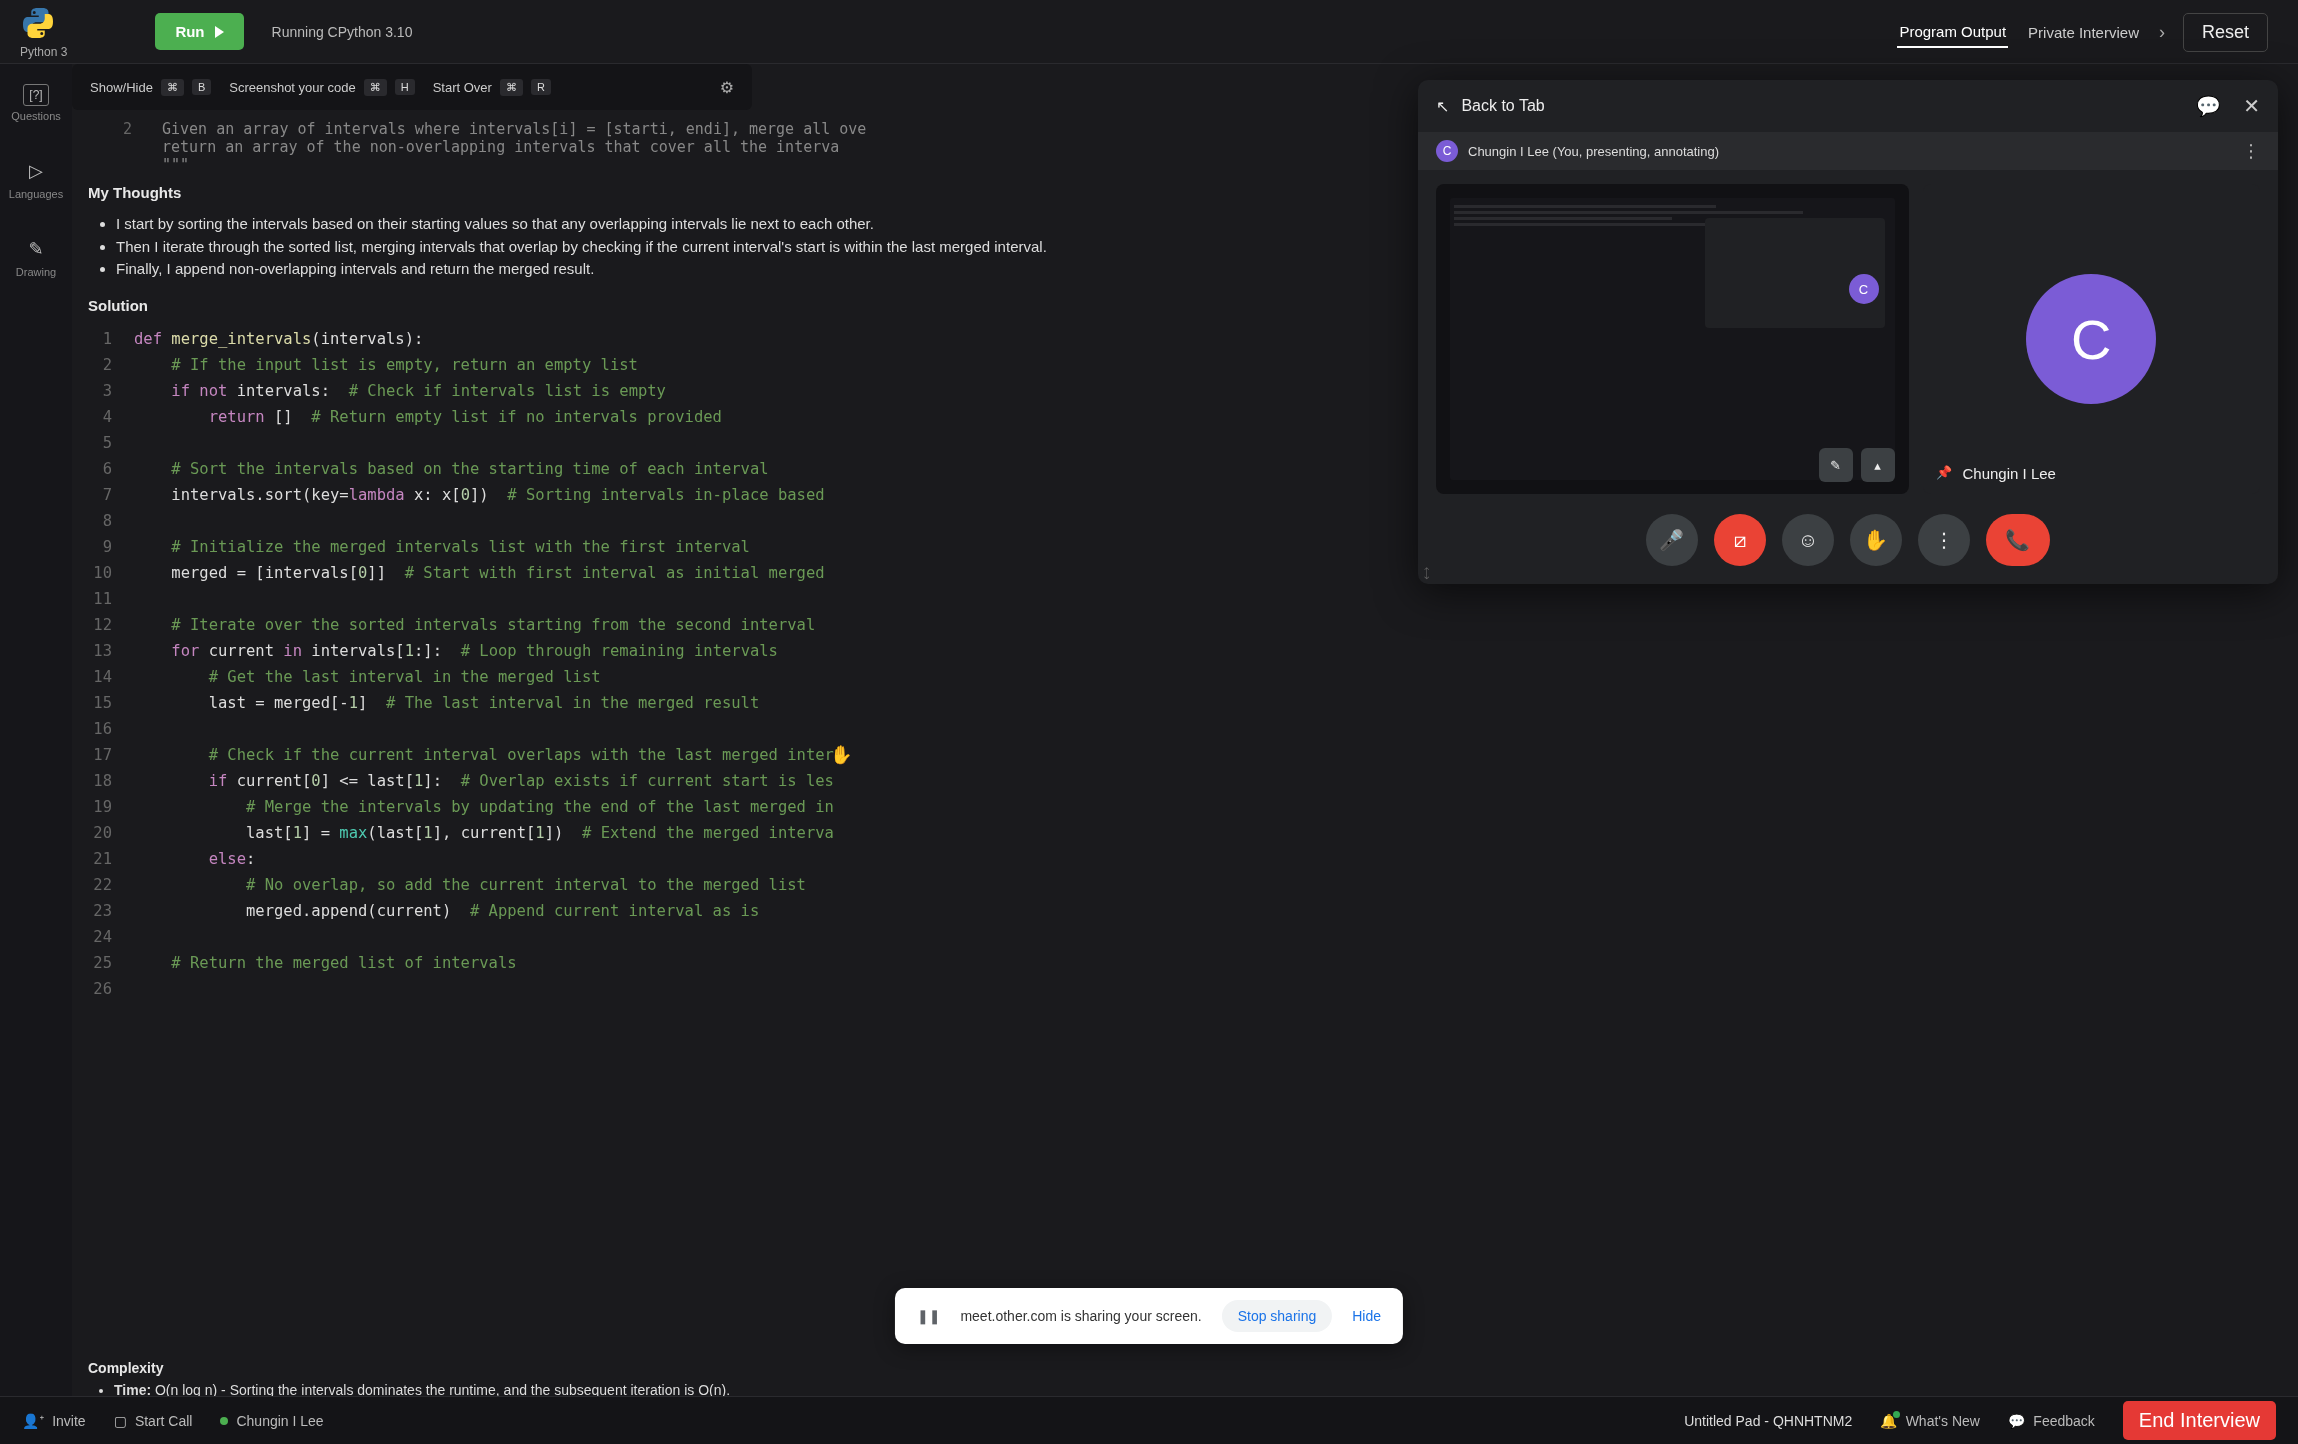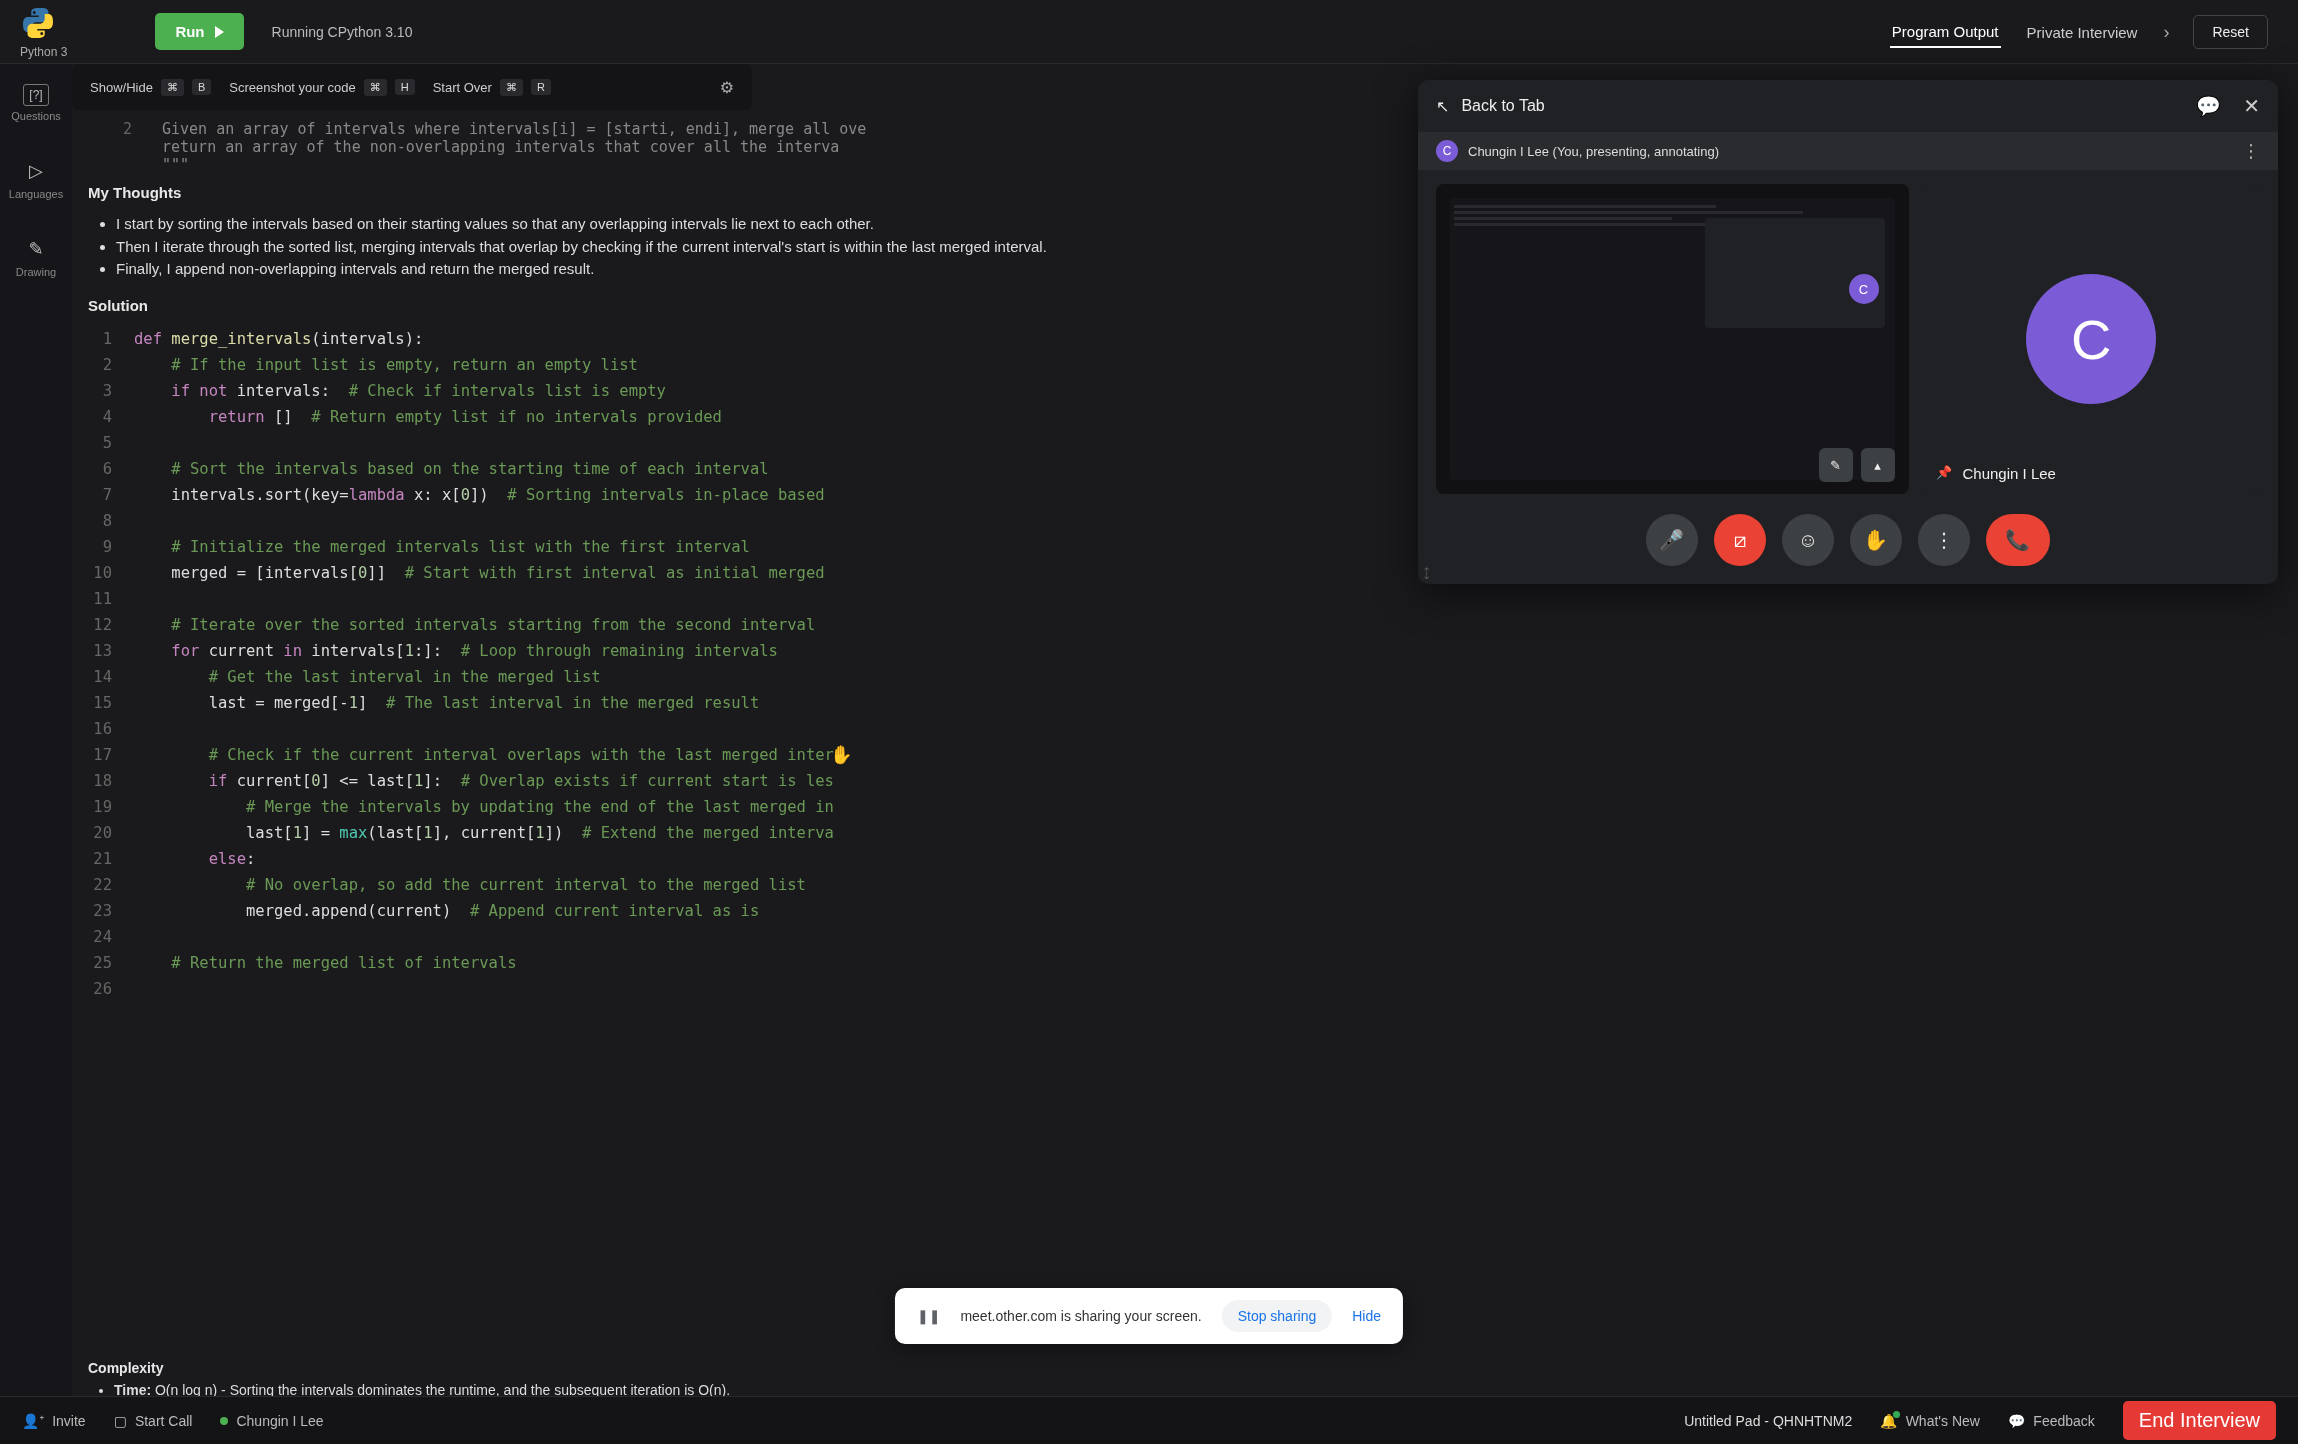--- a/index.html
+++ b/index.html
@@ -5,25 +5,25 @@
 *{margin:0;padding:0;box-sizing:border-box}
 body{background:#1a1a1d;color:#e8e8e8;font-family:-apple-system,BlinkMacSystemFont,'Segoe UI',sans-serif;font-size:13px;width:2298px;height:1444px;overflow:hidden;position:relative}
 .top-bar{height:64px;display:flex;align-items:center;padding:0 20px;gap:28px;border-bottom:1px solid #2a2a2e}
 .lang-badge{display:flex;flex-direction:column;gap:4px}
 .py-logo{width:36px;height:36px;position:relative}
 .py-logo svg{width:36px;height:36px}
 .lang-label{font-size:12px;color:#aaa}
 .run-btn{background:#4caf50;color:#fff;border:none;padding:10px 20px;border-radius:5px;font-size:15px;font-weight:600;display:flex;align-items:center;gap:10px;cursor:pointer;margin-left:60px}
 .run-btn .play{width:0;height:0;border-left:9px solid #fff;border-top:6px solid transparent;border-bottom:6px solid transparent}
 .run-status{color:#bbb;font-size:14px}
-.tabs-right{position:absolute;right:30px;top:0;height:64px;display:flex;align-items:center;gap:24px}
+.tabs-right{position:absolute;right:30px;top:0;height:64px;display:flex;align-items:center;gap:18px}
 .tab{color:#ccc;font-size:15px;padding:6px 2px;cursor:pointer}
 .tab.active{color:#fff;border-bottom:2px solid #fff}
 .tab-arrow{color:#aaa;font-size:18px}
-.reset-btn{border:1px solid #444;background:transparent;color:#eee;padding:8px 18px;border-radius:5px;font-size:14px;cursor:pointer}
+.reset-btn{border:1px solid #444;background:transparent;color:#eee;padding:8px 18px;border-radius:5px;font-size:18px;cursor:pointer}
 .left-rail{position:absolute;left:0;top:64px;width:72px;height:calc(100% - 64px - 48px);display:flex;flex-direction:column;align-items:center;padding-top:20px;gap:36px;background:#16161a}
 .rail-item{display:flex;flex-direction:column;align-items:center;gap:4px;color:#888;font-size:11px;cursor:pointer}
 .rail-icon{width:26px;height:26px;display:flex;align-items:center;justify-content:center;font-size:18px;color:#bbb}
 .rail-icon.q{border:1px solid #777;border-radius:3px;width:26px;height:22px;font-size:12px}
 .settings-gear{position:absolute;bottom:14px;left:22px;color:#888;font-size:20px;cursor:pointer}
 .toolbar{position:absolute;left:72px;top:64px;height:46px;background:#141417;display:flex;align-items:center;padding:0 18px;gap:18px;border-radius:6px;width:680px;z-index:3}
 .tb-item{font-size:13px;color:#ccc;display:flex;align-items:center;gap:8px}
 .key{background:#2a2a2e;border-radius:3px;padding:2px 6px;font-size:11px;color:#ddd}
 .tb-gear{color:#aaa;font-size:16px;margin-left:auto}
 .main{position:absolute;left:72px;top:110px;right:0;bottom:48px;overflow:hidden}

